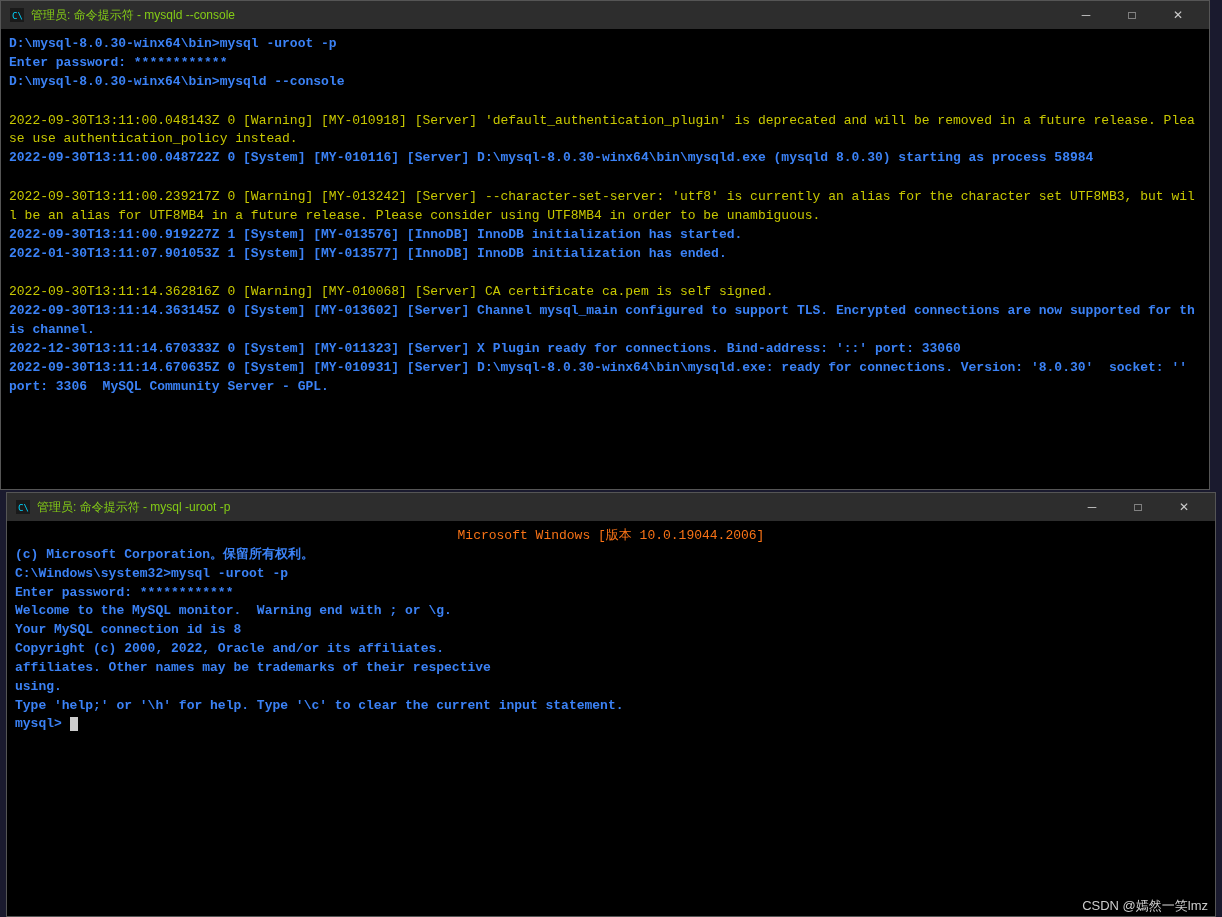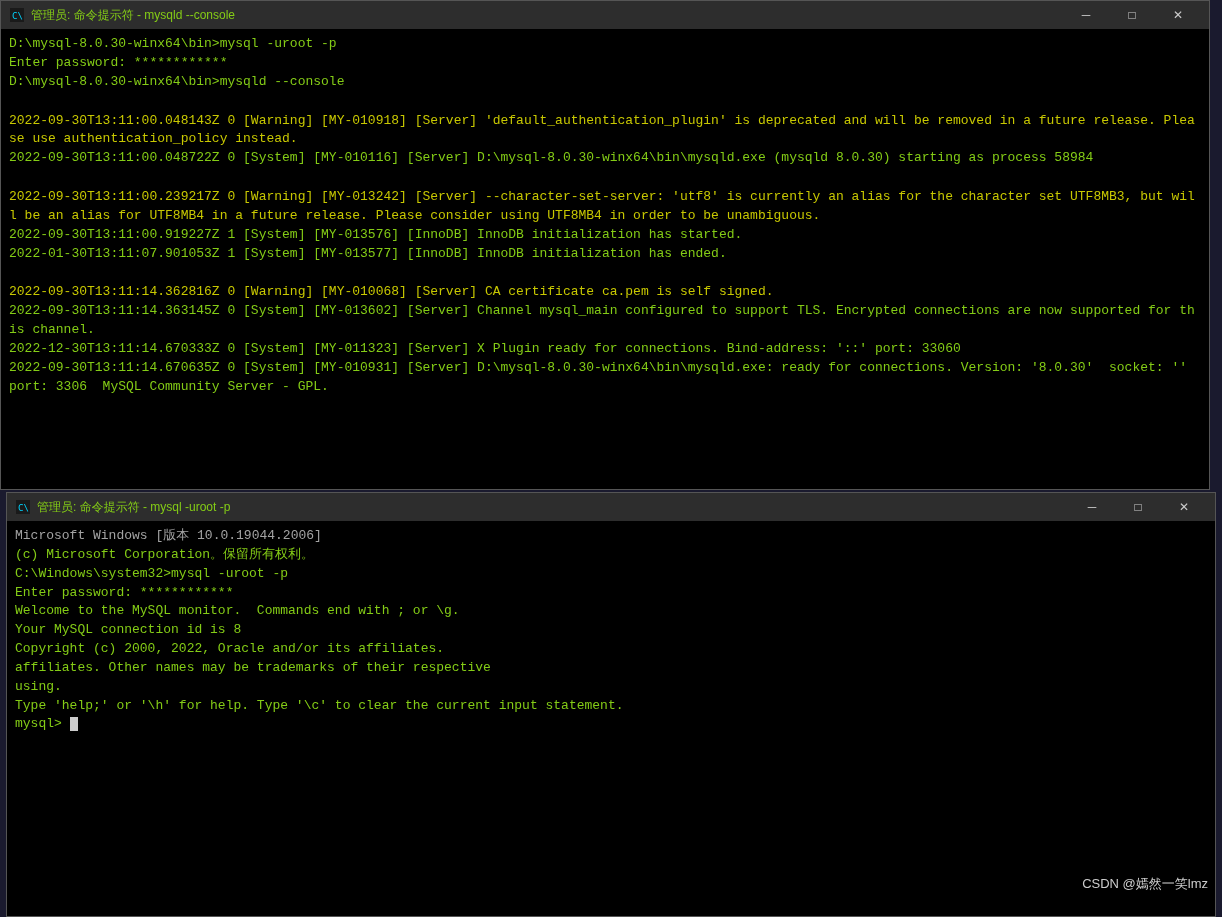--- a/index.html
+++ b/index.html
@@ -84,45 +84,47 @@
       white-space: pre-wrap;
       word-break: break-all;
     }
 
     .line-yellow {
       color: #c8c800;
       margin-top: 20px;
     }
 
     .line-white {
-      color: #84cc16;
+      color: #3b82f6;
+      font-weight: bold;
     }
 
     .line-green {
-      color: #a3a3a3;
+      color: #f97316;
+      text-align: center;
     }
 
     .line-red {
       color: #ff5555;
     }
 
     
     .window2 {
       position: absolute;
       top: 492px;
       left: 6px;
       width: 1210px;
       height: 425px;
       background: #000000;
       border: 1px solid #555;
     }
 
     .watermark {
       position: absolute;
-      bottom: 24px;
+      bottom: 2px;
       right: 14px;
       color: #cccccc;
       font-size: 13px;
       font-family: Arial, sans-serif;
     }
 
     .cursor {
       display: inline-block;
       width: 8px;
       height: 14px;
@@ -185,21 +187,21 @@
       <button class="titlebar-btn">□</button>
       <button class="titlebar-btn close">✕</button>
     </div>
   </div>
   <div class="console-body" id="w2-body">
   <div class="line line-green">Microsoft Windows [版本 10.0.19044.2006]</div>
       <div class="line line-white">(c) Microsoft Corporation。保留所有权利。</div>
       <div class="line line-white"></div>
       <div class="line line-white">C:\Windows\system32&gt;mysql -uroot -p</div>
       <div class="line line-white">Enter password: ************</div>
-      <div class="line line-white">Welcome to the MySQL monitor.  Commands end with ; or \g.</div>
+      <div class="line line-white">Welcome to the MySQL monitor.  Warning end with ; or \g.</div>
       <div class="line line-white">Your MySQL connection id is 8</div>
       <div class="line line-white"></div>
       <div class="line line-white">Copyright (c) 2000, 2022, Oracle and/or its affiliates.</div>
       <div class="line line-white"></div>
       <div class="line line-white">affiliates. Other names may be trademarks of their respective</div>
       <div class="line line-white">using.</div>
       <div class="line line-white"></div>
       <div class="line line-white">Type 'help;' or '\h' for help. Type '\c' to clear the current input statement.</div>
       <div class="line line-white"></div>
       <div class="line line-white">mysql&gt; <span class="cursor"></span></div>

